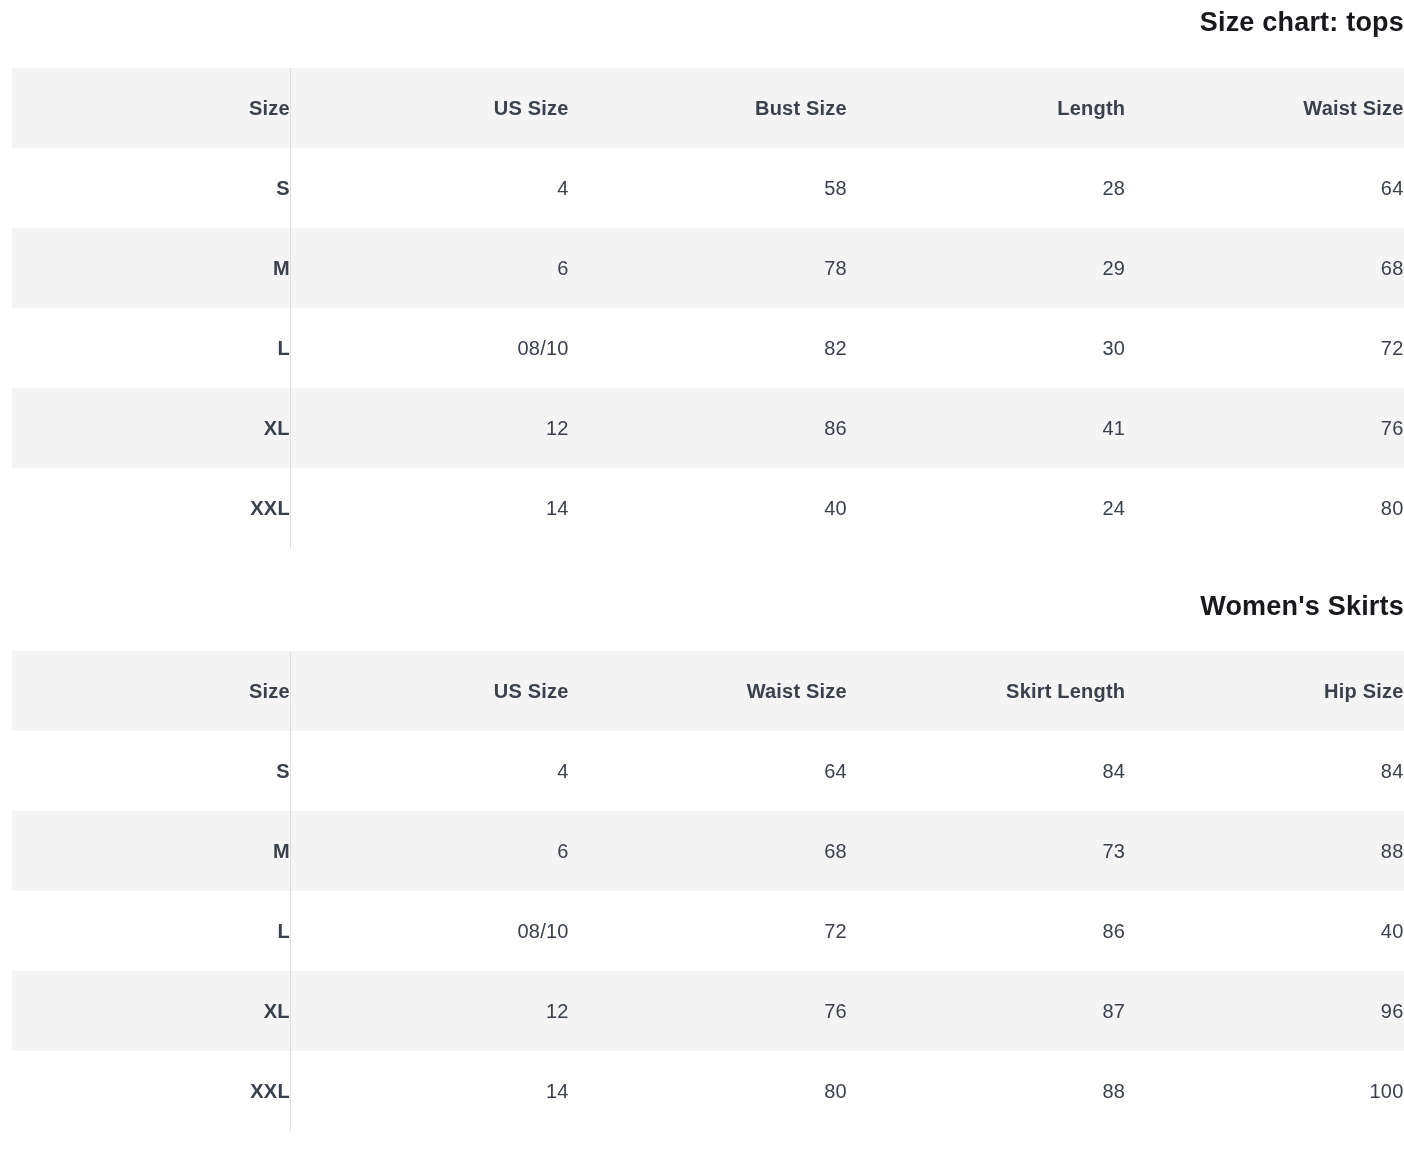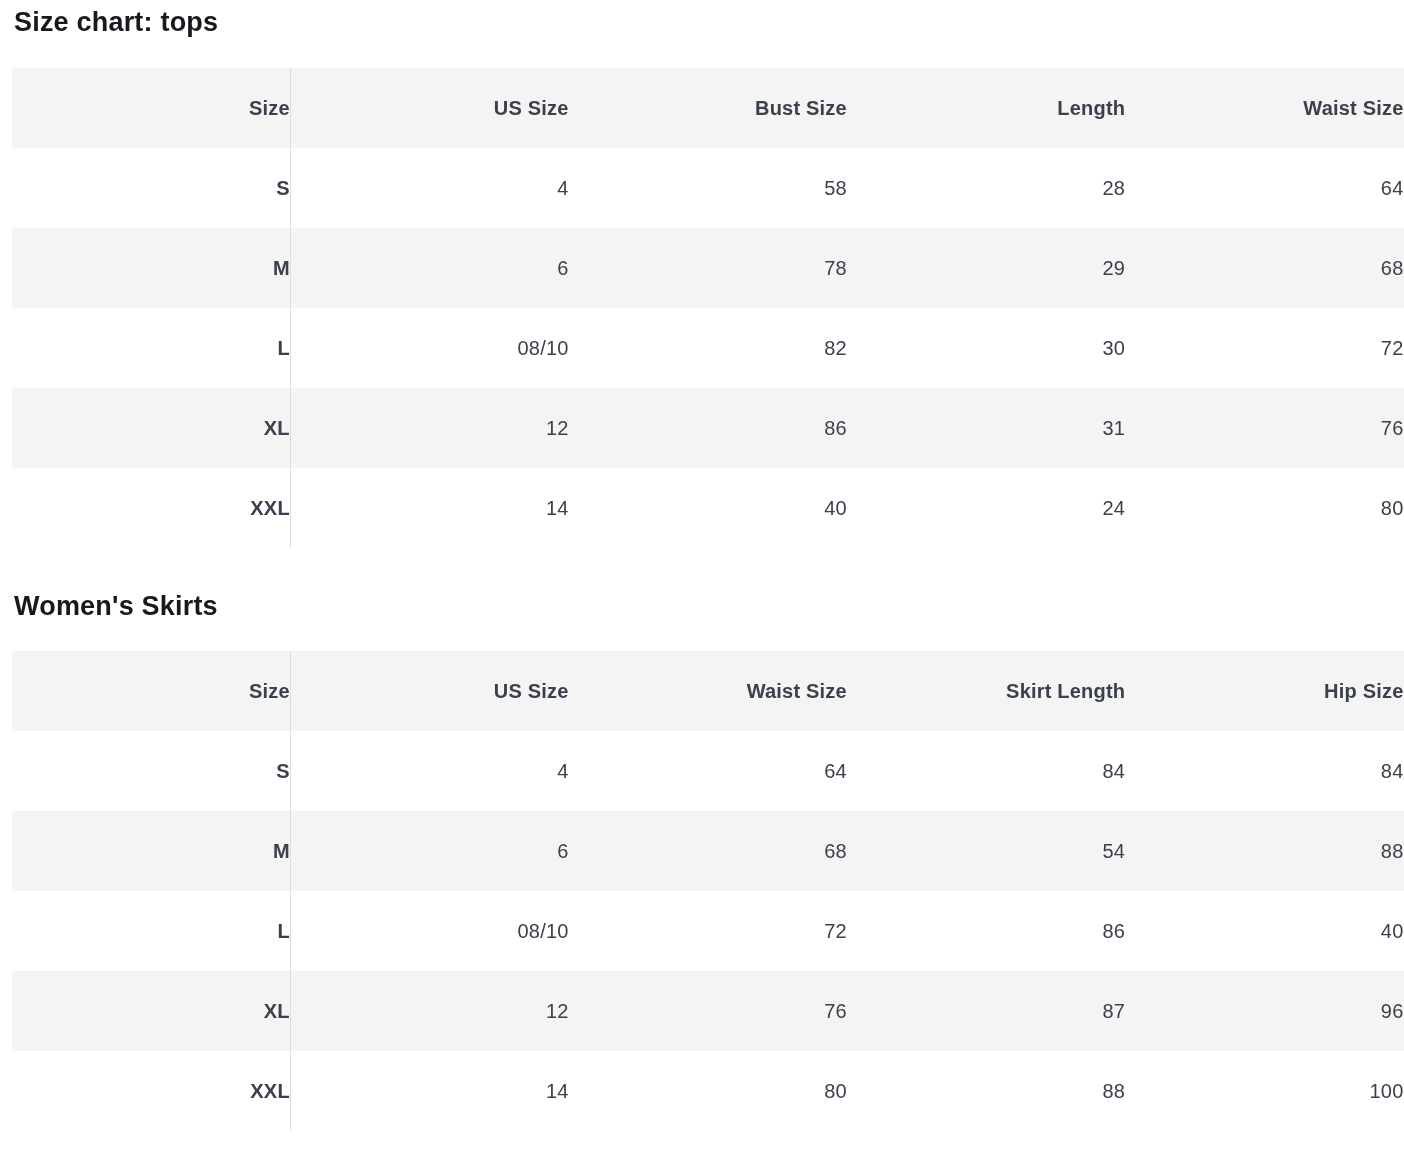--- a/index.html
+++ b/index.html
@@ -12,20 +12,21 @@
     color: var(--cell_text, #3b414c);
   }
   .page { padding-top: 6px; }
   .section-title {
     margin: 0 0 0 14px;
     font-size: 27px;
     line-height: 32px;
     font-weight: 700;
     letter-spacing: 0.2px;
     color: var(--title_text, #17191d);
+    text-align: right;
   }
   .section-title.skirts { margin-top: 42px; }
   .table-wrap { margin: 30px 0 0 12px; }
   .table-wrap.skirts { margin-top: 29px; }
   table.size-table {
     width: 1392px;
     border-collapse: collapse;
     table-layout: fixed;
   }
   .size-table th, .size-table td {
@@ -86,21 +87,21 @@
             <th class="first-col">L</th>
             <td>08/10</td>
             <td>82</td>
             <td>30</td>
             <td>72</td>
           </tr>
           <tr>
             <th class="first-col">XL</th>
             <td>12</td>
             <td>86</td>
-            <td>31</td>
+            <td>41</td>
             <td>76</td>
           </tr>
           <tr>
             <th class="first-col">XXL</th>
             <td>14</td>
             <td>40</td>
             <td>24</td>
             <td>80</td>
           </tr>
         </tbody>
@@ -126,21 +127,21 @@
             <th class="first-col">S</th>
             <td>4</td>
             <td>64</td>
             <td>84</td>
             <td>84</td>
           </tr>
           <tr>
             <th class="first-col">M</th>
             <td>6</td>
             <td>68</td>
-            <td>54</td>
+            <td>73</td>
             <td>88</td>
           </tr>
           <tr>
             <th class="first-col">L</th>
             <td>08/10</td>
             <td>72</td>
             <td>86</td>
             <td>40</td>
           </tr>
           <tr>

